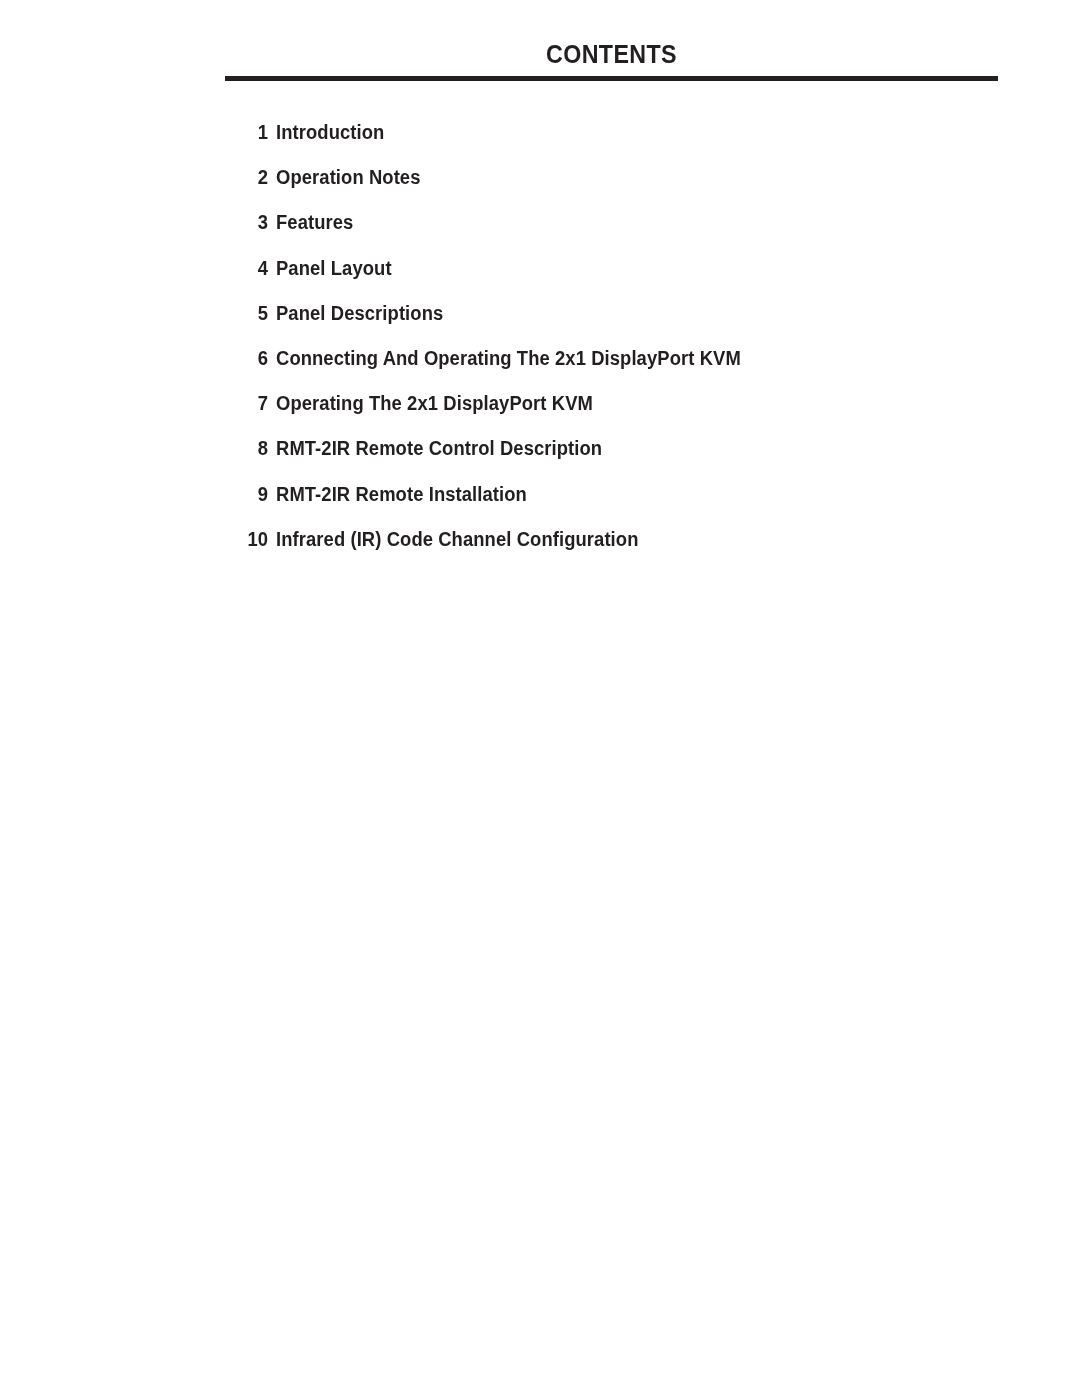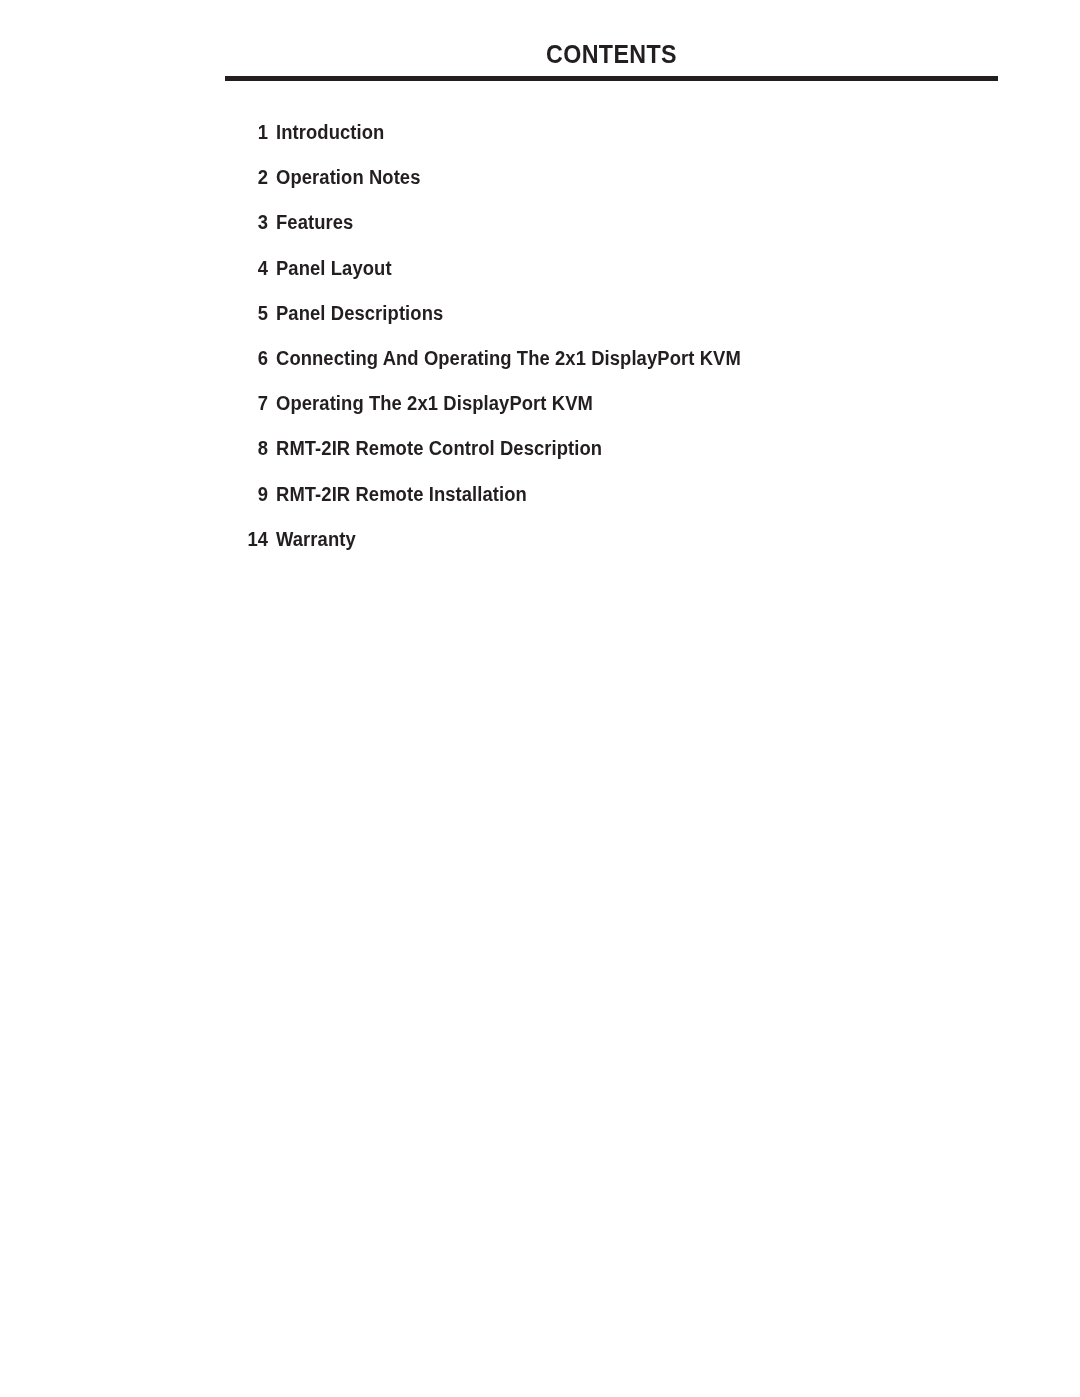--- a/index.html
+++ b/index.html
@@ -129,18 +129,18 @@
       </div>
       <div class="toc-entry">
         <span class="toc-number">8</span>
         <span class="toc-label">RMT-2IR Remote Control Description</span>
       </div>
       <div class="toc-entry">
         <span class="toc-number">9</span>
         <span class="toc-label">RMT-2IR Remote Installation</span>
       </div>
       <div class="toc-entry">
-        <span class="toc-number">14</span>
-        <span class="toc-label">Warranty</span>
+        <span class="toc-number">10</span>
+        <span class="toc-label">Infrared (IR) Code Channel Configuration</span>
       </div>
     </div>
 
 </div>
 
 </body></html>

